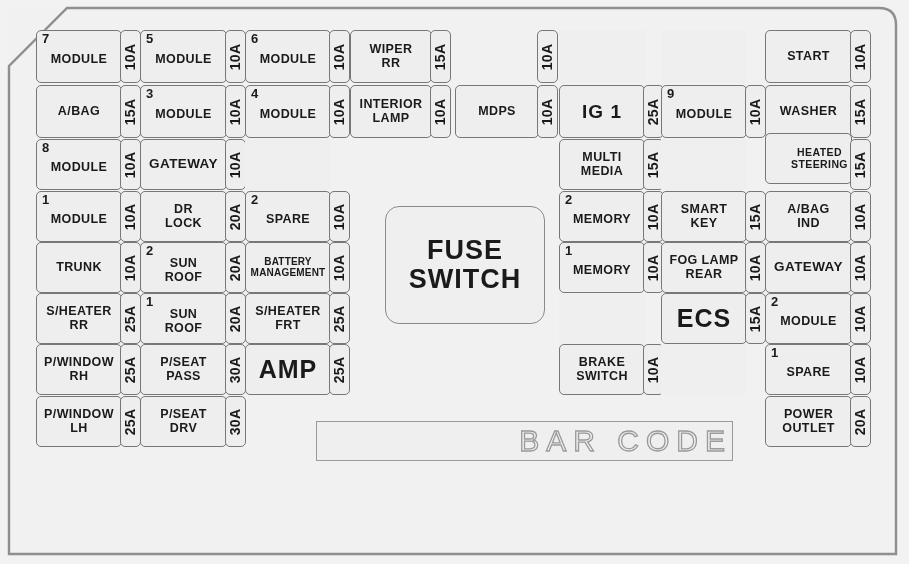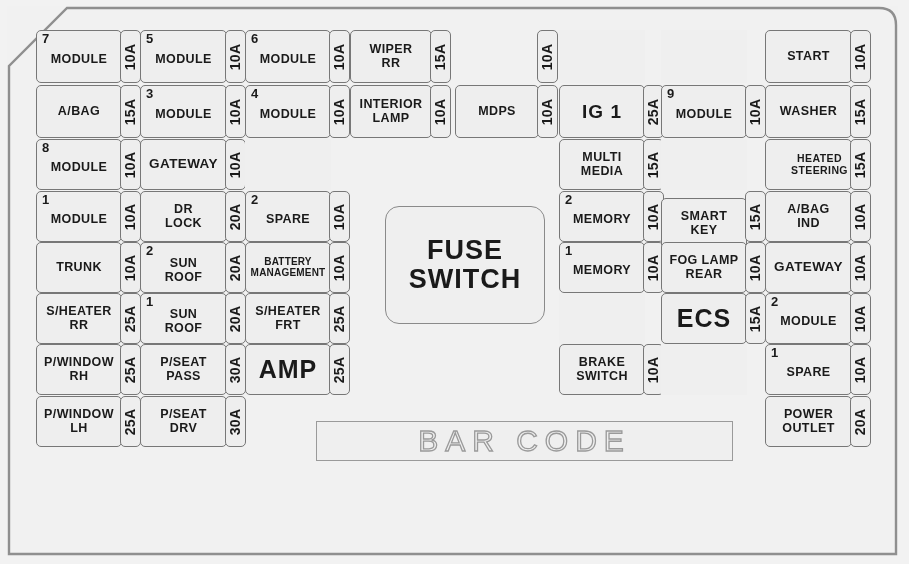--- a/index.html
+++ b/index.html
@@ -322,21 +322,21 @@
     </div>
     <div class="blank" style="left: 661px; top: 30px; width: 86px; height: 53px;"></div>
     <div class="fuse" style="left: 661px; top: 85px; width: 86px; height: 53px;">
       <span class="idx">9</span>
       <div class="txt s13" style="margin-top: 7px;">MODULE</div>
     </div>
     <div class="amp" style="left: 745px; top: 85px; width: 21px; height: 53px;">
       <span>10A</span>
     </div>
     <div class="blank" style="left: 661px; top: 139px; width: 86px; height: 51px;"></div>
-    <div class="fuse" style="left: 661px; top: 198px; width: 86px; height: 51px;">
+    <div class="fuse" style="left: 661px; top: 191px; width: 86px; height: 51px;">
       <div class="txt s13">SMART<br>KEY</div>
     </div>
     <div class="amp" style="left: 745px; top: 191px; width: 21px; height: 51px;">
       <span>15A</span>
     </div>
     <div class="fuse" style="left: 661px; top: 242px; width: 86px; height: 51px;">
       <div class="txt s13">FOG LAMP<br>REAR</div>
     </div>
     <div class="amp" style="left: 745px; top: 242px; width: 21px; height: 51px;">
       <span>10A</span>
@@ -353,21 +353,21 @@
     </div>
     <div class="amp" style="left: 850px; top: 30px; width: 21px; height: 53px;">
       <span>10A</span>
     </div>
     <div class="fuse" style="left: 765px; top: 85px; width: 87px; height: 53px;">
       <div class="txt s13">WASHER</div>
     </div>
     <div class="amp" style="left: 850px; top: 85px; width: 21px; height: 53px;">
       <span>15A</span>
     </div>
-    <div class="fuse" style="left: 765px; top: 139px; width: 87px; height: 51px; padding-left: 22px;">
+    <div class="fuse" style="left: 765px; top: 133px; width: 87px; height: 51px; padding-left: 22px;">
       <div class="txt s11">HEATED<br>STEERING</div>
     </div>
     <div class="amp" style="left: 850px; top: 139px; width: 21px; height: 51px;">
       <span>15A</span>
     </div>
     <div class="fuse" style="left: 765px; top: 191px; width: 87px; height: 51px;">
       <div class="txt s13">A/BAG<br>IND</div>
     </div>
     <div class="amp" style="left: 850px; top: 191px; width: 21px; height: 51px;">
       <span>10A</span>
@@ -400,15 +400,15 @@
     </div>
   </div>
 
 <div id="fuse-switch" style="left: 385px; top: 206px; width: 160px; height: 118px;">
   <div>
     <span>FUSE</span><br>
     <span>SWITCH</span>
   </div>
 </div>
 
-<div id="barcode" style="left: 316px; top: 421px; width: 417px; height: 40px;">
+<div id="barcode" style="left: 316px; top: 421px; width: 417px; height: 40px; justify-content: flex-end;">
   <span class="bc-text">BAR CODE</span>
 </div>
 
 </body></html>

